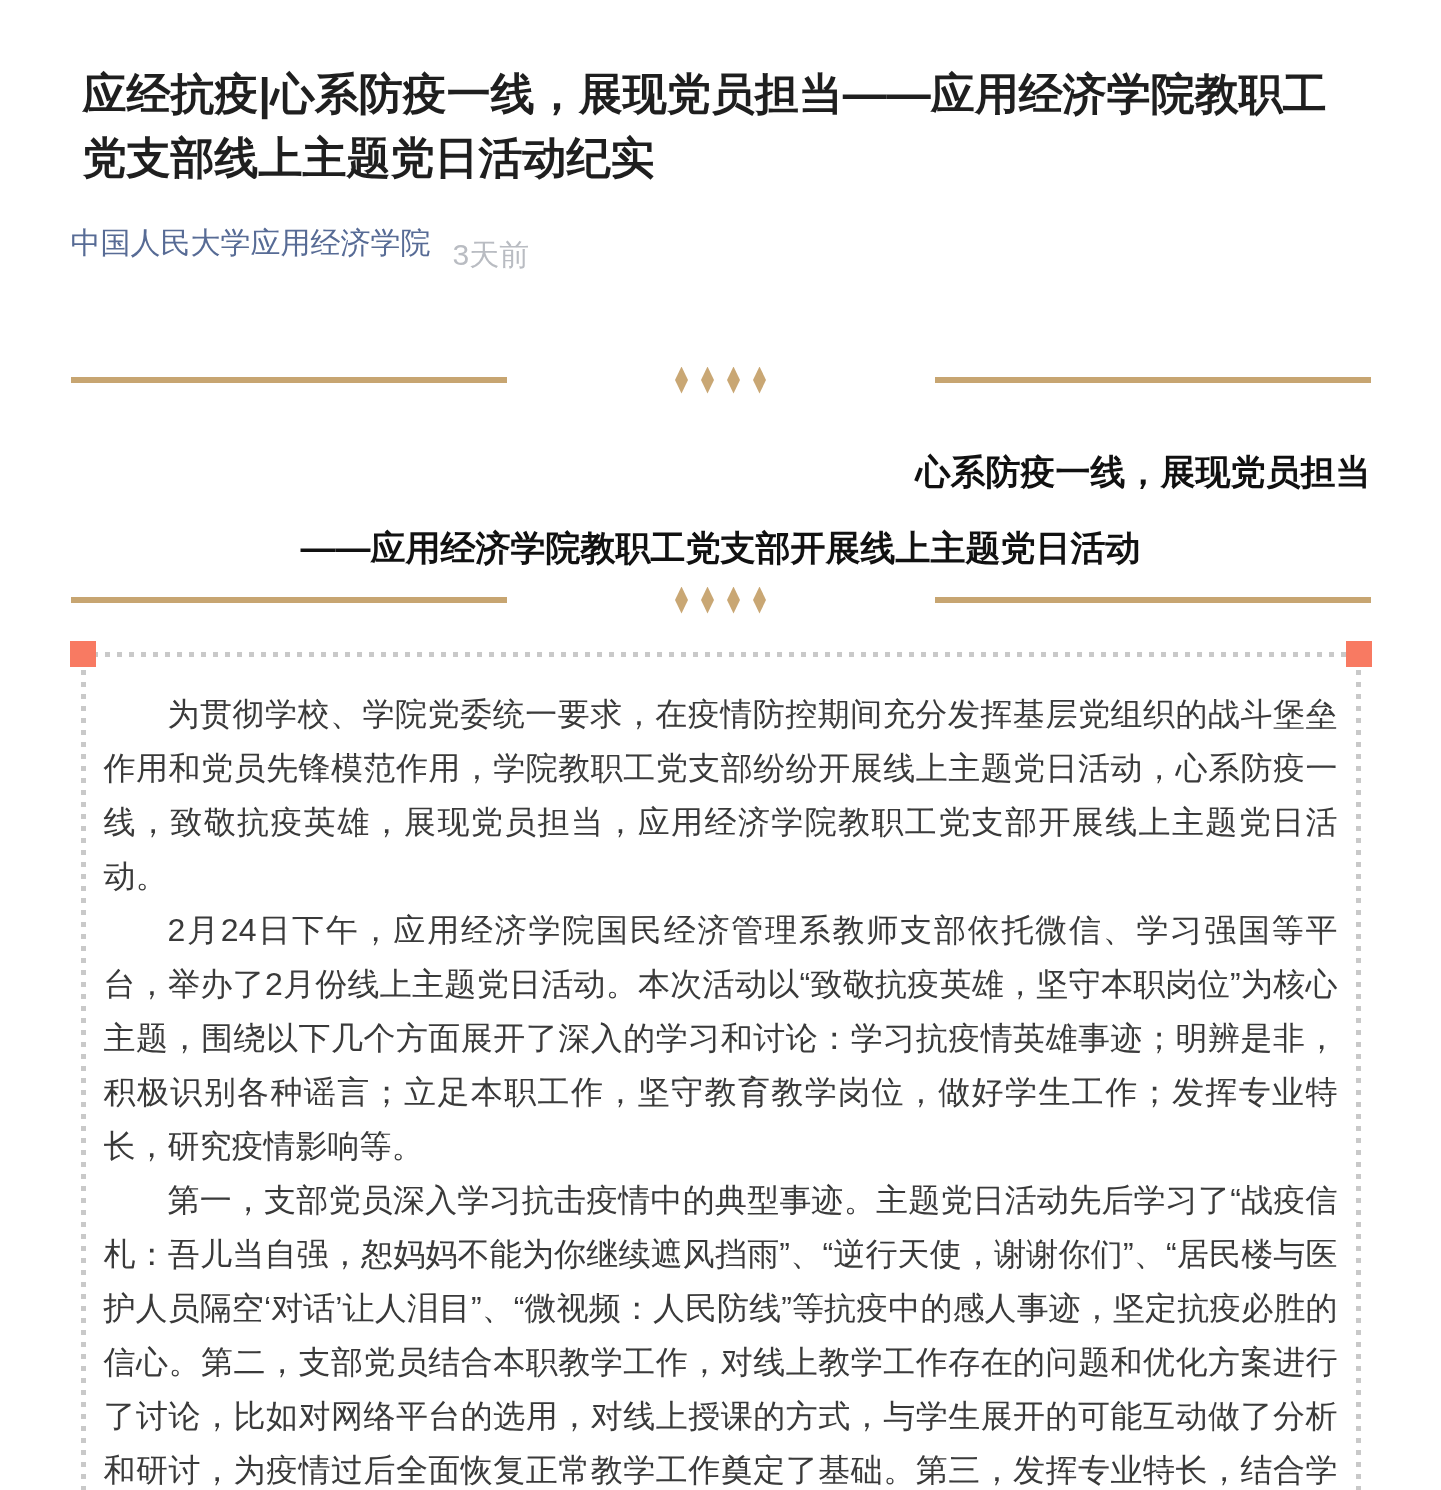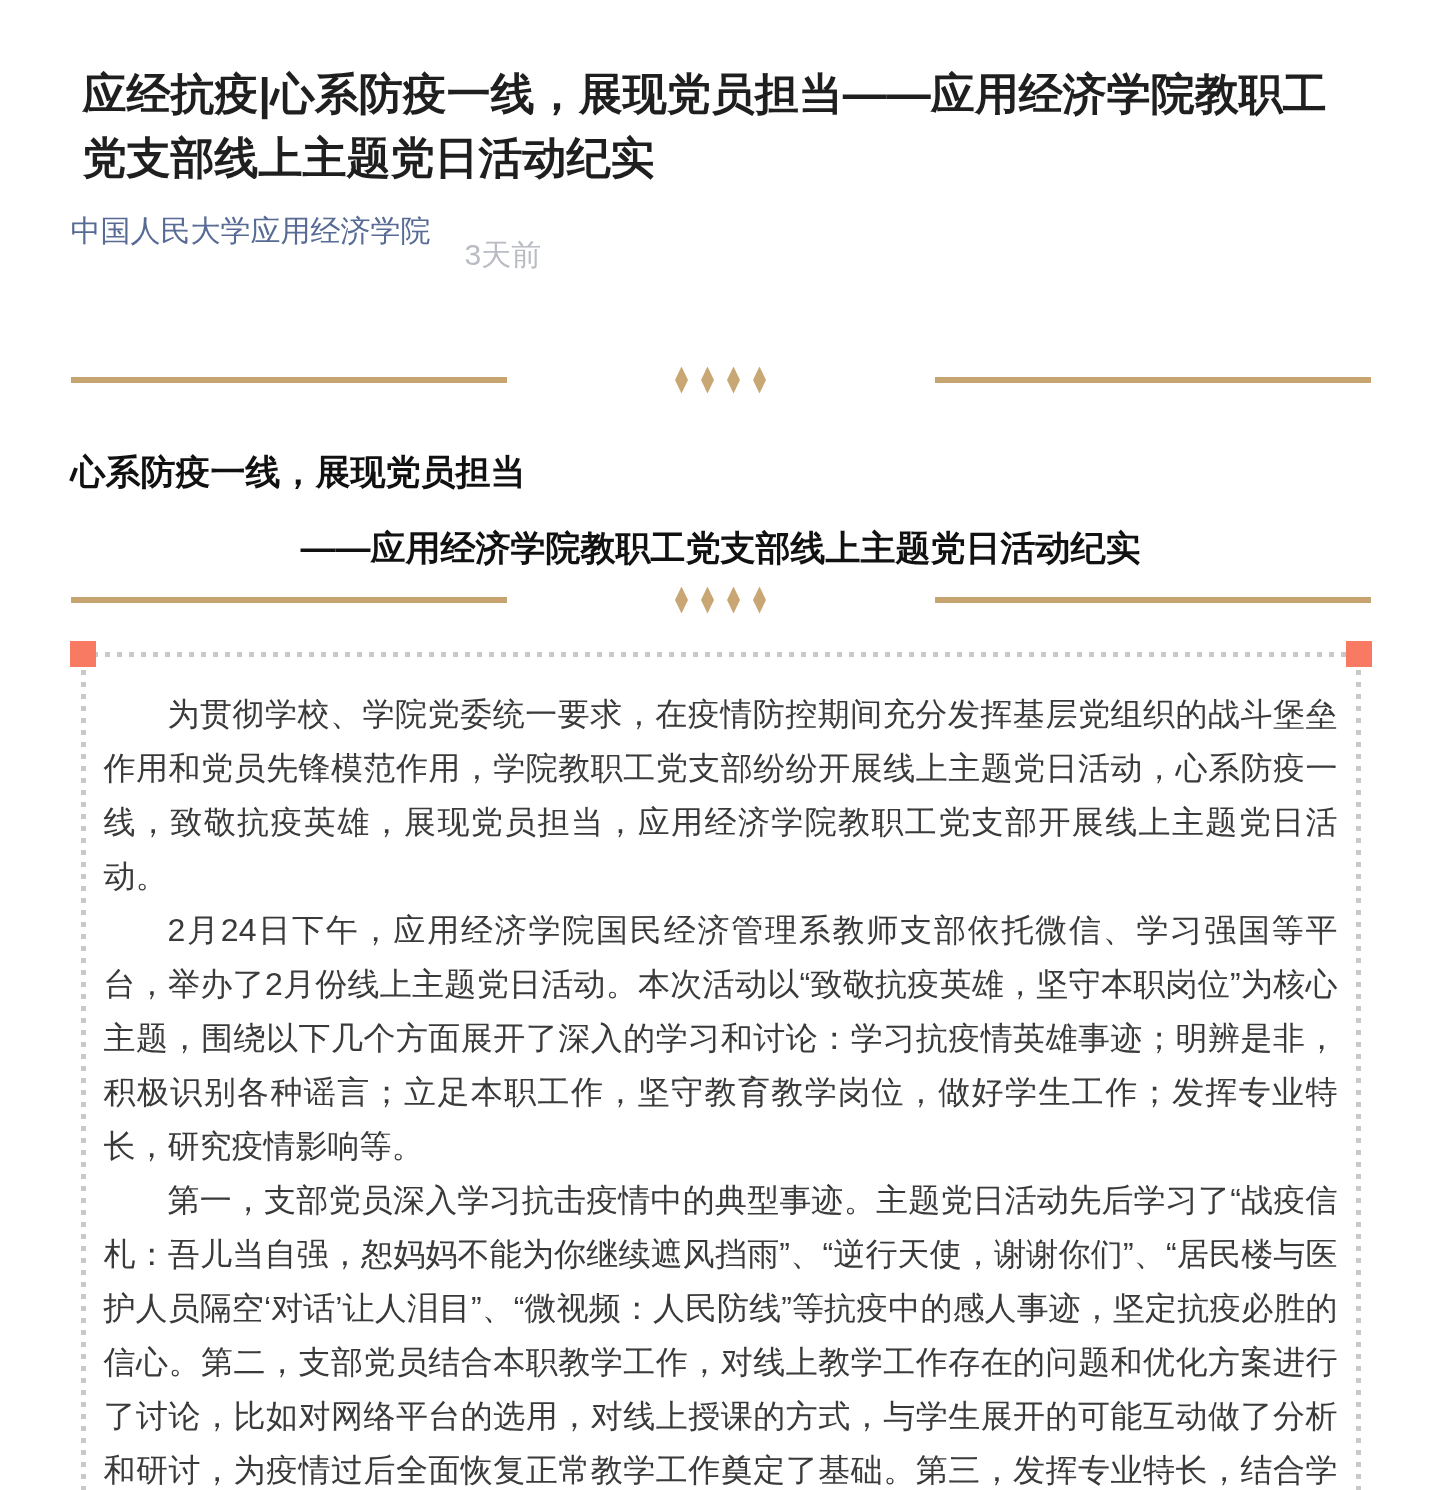--- a/index.html
+++ b/index.html
@@ -22,22 +22,22 @@
   .title {
     margin: 12px;
     font-size: 44px;
     line-height: 64px;
     font-weight: 700;
     color: #1f1f1f;
   }
   .meta {
     margin-top: 20px;
     display: flex;
-    align-items: flex-start;
-    gap: 34px;
+    align-items: center;
+    gap: 22px;
     font-size: 30px;
     line-height: 42px;
   }
   .source {
     color: #576b95;
     text-decoration: none;
     cursor: pointer;
   }
   .time {
     color: #b9bcc2;
@@ -64,21 +64,21 @@
   }
   .diamond {
     width: 13px;
     height: 27px;
     background: #c9a774;
     clip-path: polygon(50% 0, 100% 50%, 50% 100%, 0 50%);
   }
   
   .heading {
     margin: 54px 0 0;
-    text-align: left;
+    text-align: right;
     font-size: 35px;
     line-height: 48px;
     font-weight: 700;
     color: #111111;
   }
   .subheading {
     margin: 28px 0 0;
     text-align: center;
     font-size: 35px;
     line-height: 48px;
@@ -136,21 +136,21 @@
     <span class="diamonds">
       <span class="diamond"></span>
       <span class="diamond"></span>
       <span class="diamond"></span>
       <span class="diamond"></span>
     </span>
     <span class="gold-line"></span>
   </div>
 
   <h2 class="heading">心系防疫一线，展现党员担当</h2>
-  <h3 class="subheading">——应用经济学院教职工党支部线上主题党日活动纪实</h3>
+  <h3 class="subheading">——应用经济学院教职工党支部开展线上主题党日活动</h3>
 
   <div class="divider divider-bottom">
     <span class="gold-line"></span>
     <span class="diamonds">
       <span class="diamond"></span>
       <span class="diamond"></span>
       <span class="diamond"></span>
       <span class="diamond"></span>
     </span>
     <span class="gold-line"></span>

